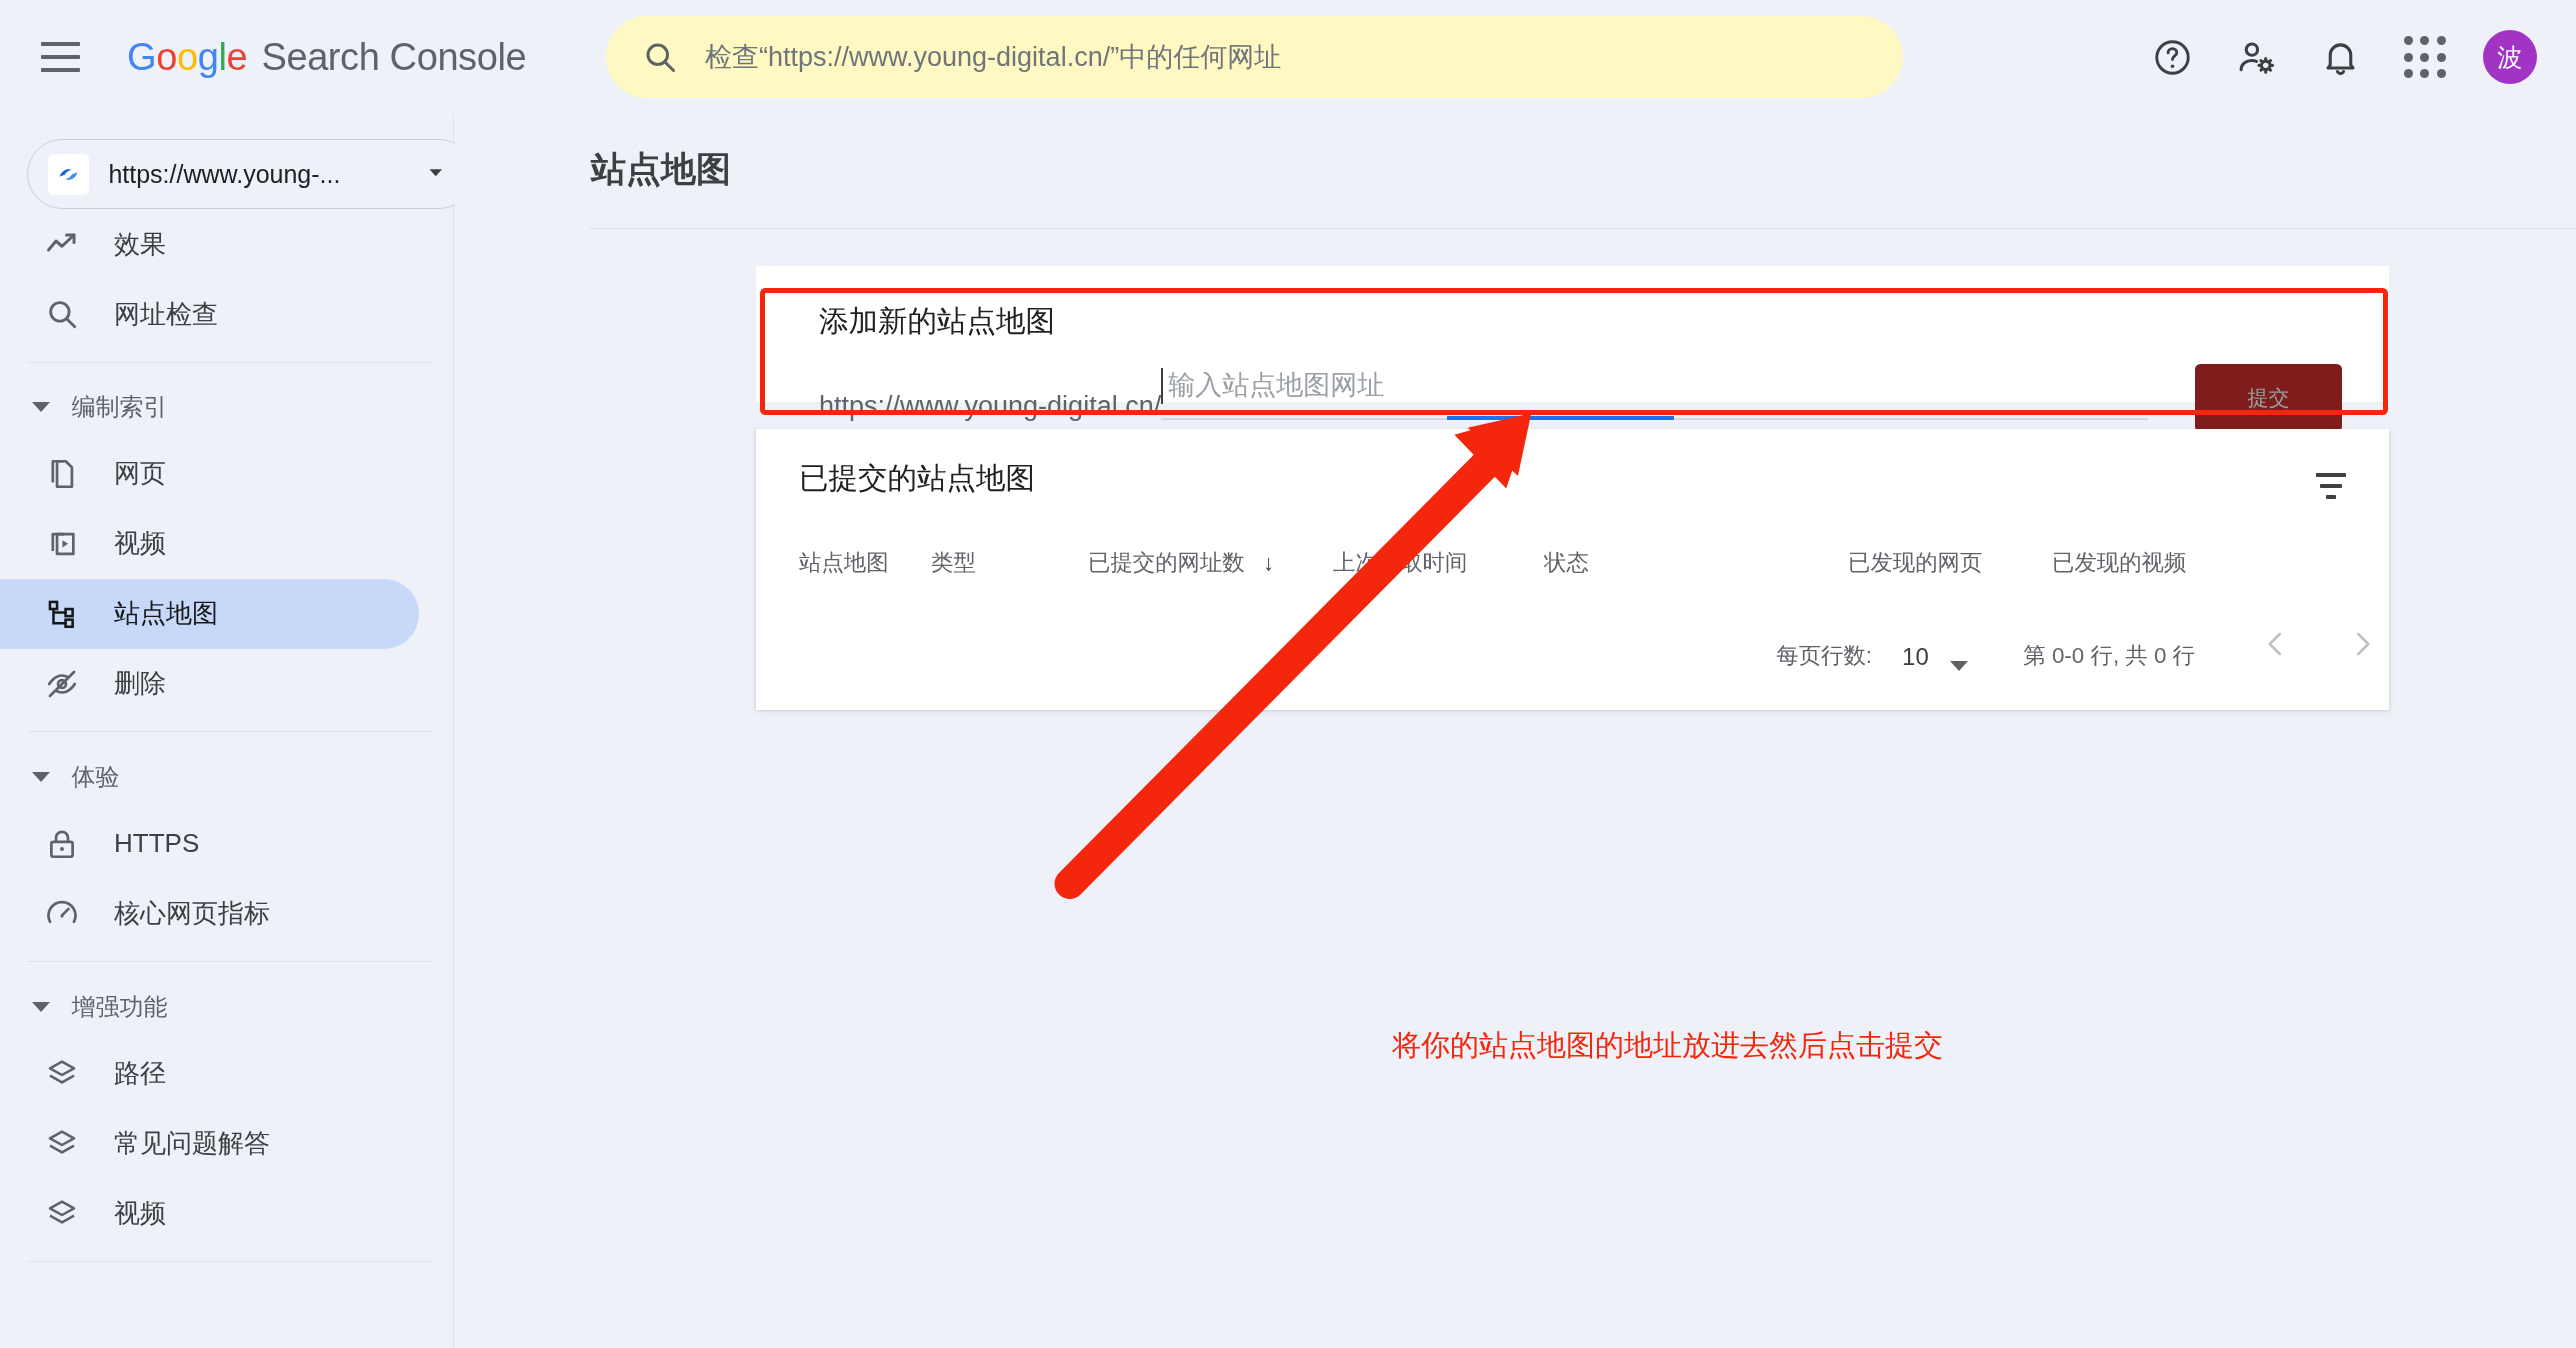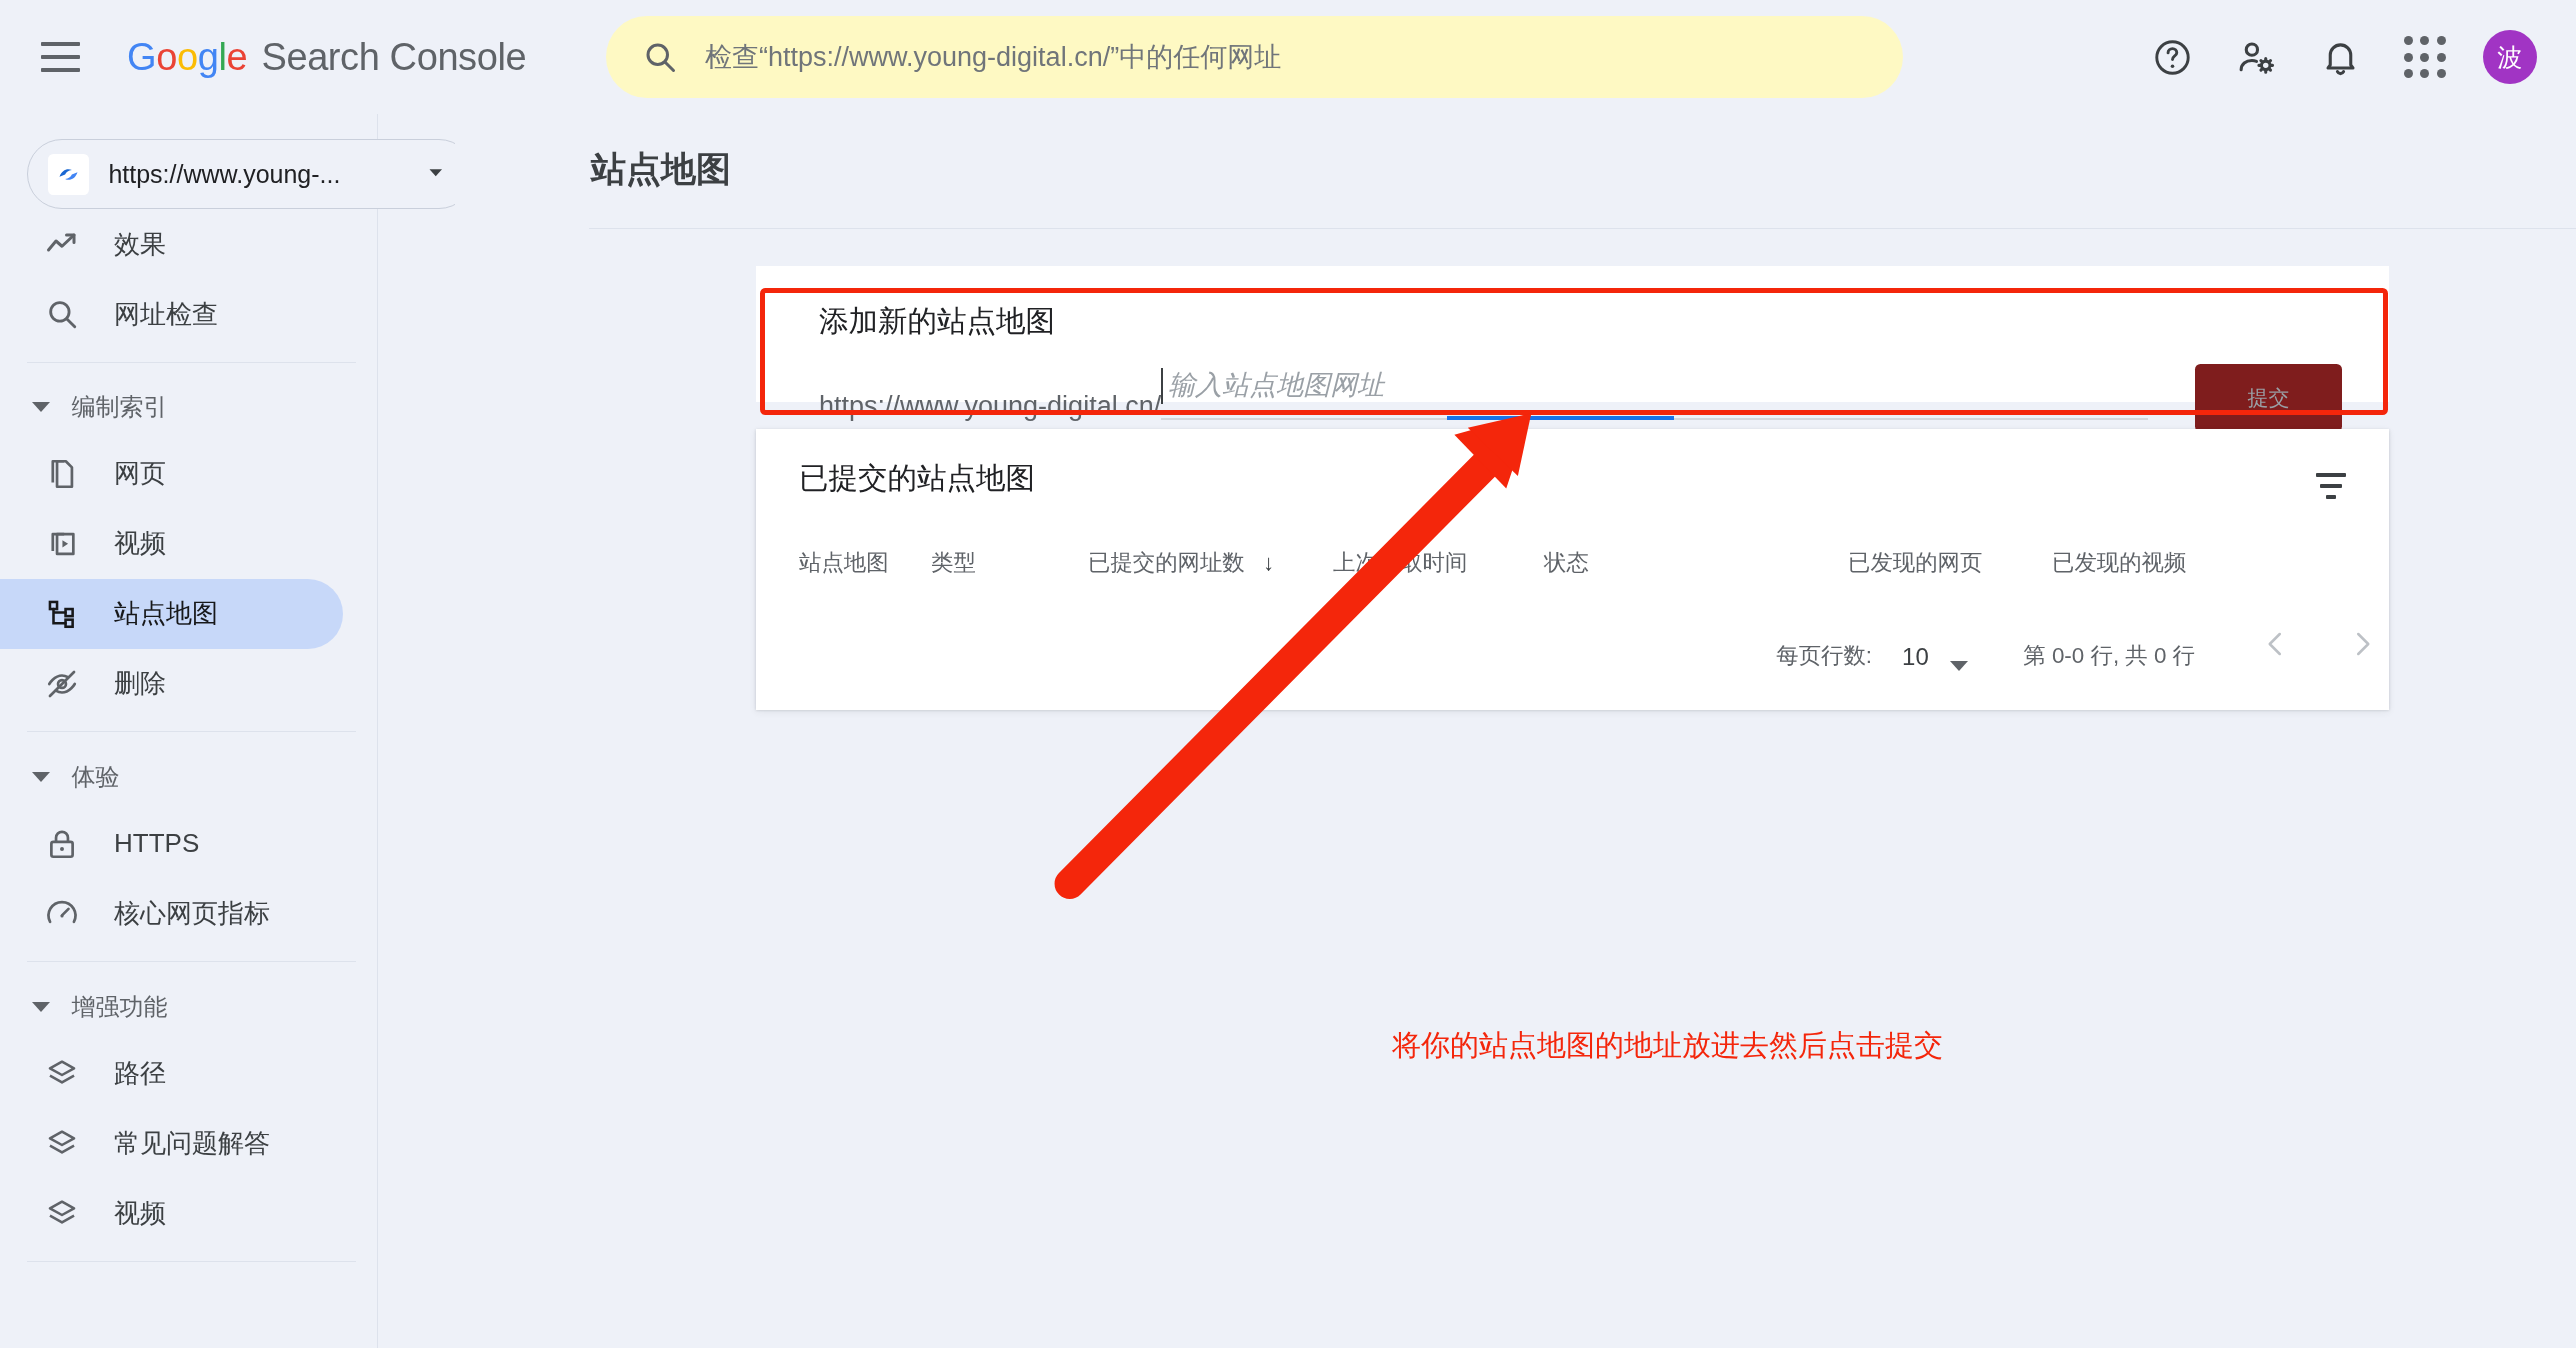--- a/index.html
+++ b/index.html
@@ -48,21 +48,21 @@
   .avatar {
     width: 54px; height: 54px; border-radius: 50%; background: #a134c4;
     color: #fff; font-size: 25px; display: flex; align-items: center; justify-content: center;
     margin-left: 16px; margin-right: 7.2px; cursor: pointer;
   }
   .appsgrid { display: grid; grid-template-columns: repeat(3, 9px); grid-gap: 7.2px; }
   .appsgrid i { width: 9px; height: 9px; background: #5f6368; border-radius: 50%; display: block; }
 
   
   .sidebar {
-    position: absolute; left: 0; top: 114px; width: 378px; height: 1234px;
+    position: absolute; left: 0; top: 114px; width: 454px; height: 1234px;
     background: #eef1f8; border-right: 0.9px solid #dde2ec;
   }
   .property-select {
     margin: 25px 0 0 27px; width: 447px; height: 70px;
     border: 0.9px solid #c9cfdb; border-radius: 35px; background: #eef1f8;
     display: flex; align-items: center; cursor: pointer;
   }
   .prop-fav {
     width: 41px; height: 41px; margin-left: 19.7px; background: #ffffff;
     border-radius: 5.4px; display: flex; align-items: center; justify-content: center;
@@ -372,21 +372,21 @@
 
   <div class="main">
     <h1 class="page-title">站点地图</h1>
     <div class="title-rule"></div>
 
     <div class="add-card" style="height:136px;">
       <div style="position:absolute; left:63px; top:36px;" class="section-title">添加新的站点地图</div>
 
       <div class="sitemap-input-row" style="position:absolute; left:63px; top:98px; right:47px;">
         <span class="url-prefix">https://www.young-digital.cn/</span>
-        <div class="input-field" style="height:48px;font-style:italic;">
+        <div class="input-field" style="height:48px;">
           <span class="input-caret"></span>
           <span class="input-ph">输入站点地图网址</span>
           <span class="input-underline"></span>
           <span class="input-underline-focus"></span>
         </div>
         <button class="submit-btn" style="margin-left:47px; margin-bottom:-12.5px;">提交</button>
       </div>
     </div>
 
     <div class="redbox"></div>

